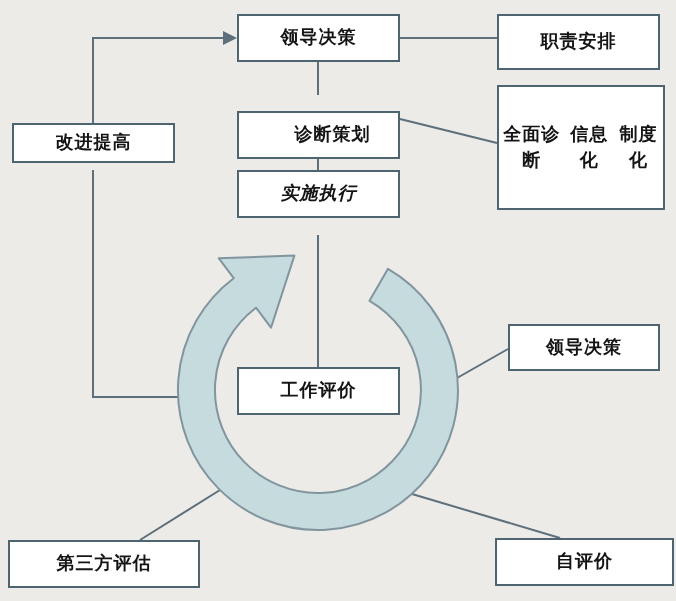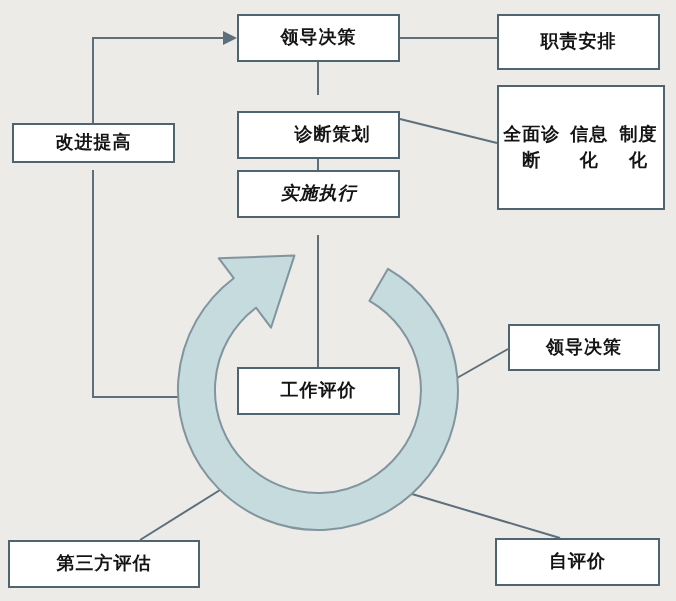--- a/index.html
+++ b/index.html
@@ -23,21 +23,21 @@
   }
   #b-leadership     {left:237px;top:14px; width:163px;height:48px;}
   #b-responsibility {left:497px;top:14px; width:163px;height:56px;}
   #b-diagnosis      {left:237px;top:111px; width:163px;height:48px;padding-left:28px;}
   #b-comprehensive  {left:497px;top:85px; width:168px;height:125px;}
   #b-implementation {left:237px;top:170px;width:163px;height:48px;font-style:italic;}
   #b-improvement    {left:12px; top:123px;width:163px;height:40px;}
   #b-evaluation     {left:237px;top:367px;width:163px;height:48px;}
   #b-daily          {left:508px;top:324px;width:152px;height:47px;}
   #b-thirdparty     {left:8px;  top:540px;width:192px;height:48px;}
-  #b-self           {left:495px;top:538px;width:165px;height:48px;}
+  #b-self           {left:495px;top:538px;width:179px;height:48px;}
 </style>
 </head>
 <body>
 
 <div class="canvas">
 
   <svg width="676" height="601" viewBox="0 0 676 601">
     <g stroke="var(--line)" stroke-width="2" fill="none">
       <line x1="400" y1="38" x2="497" y2="38"></line>
       <line x1="318" y1="62" x2="318" y2="95"></line>

